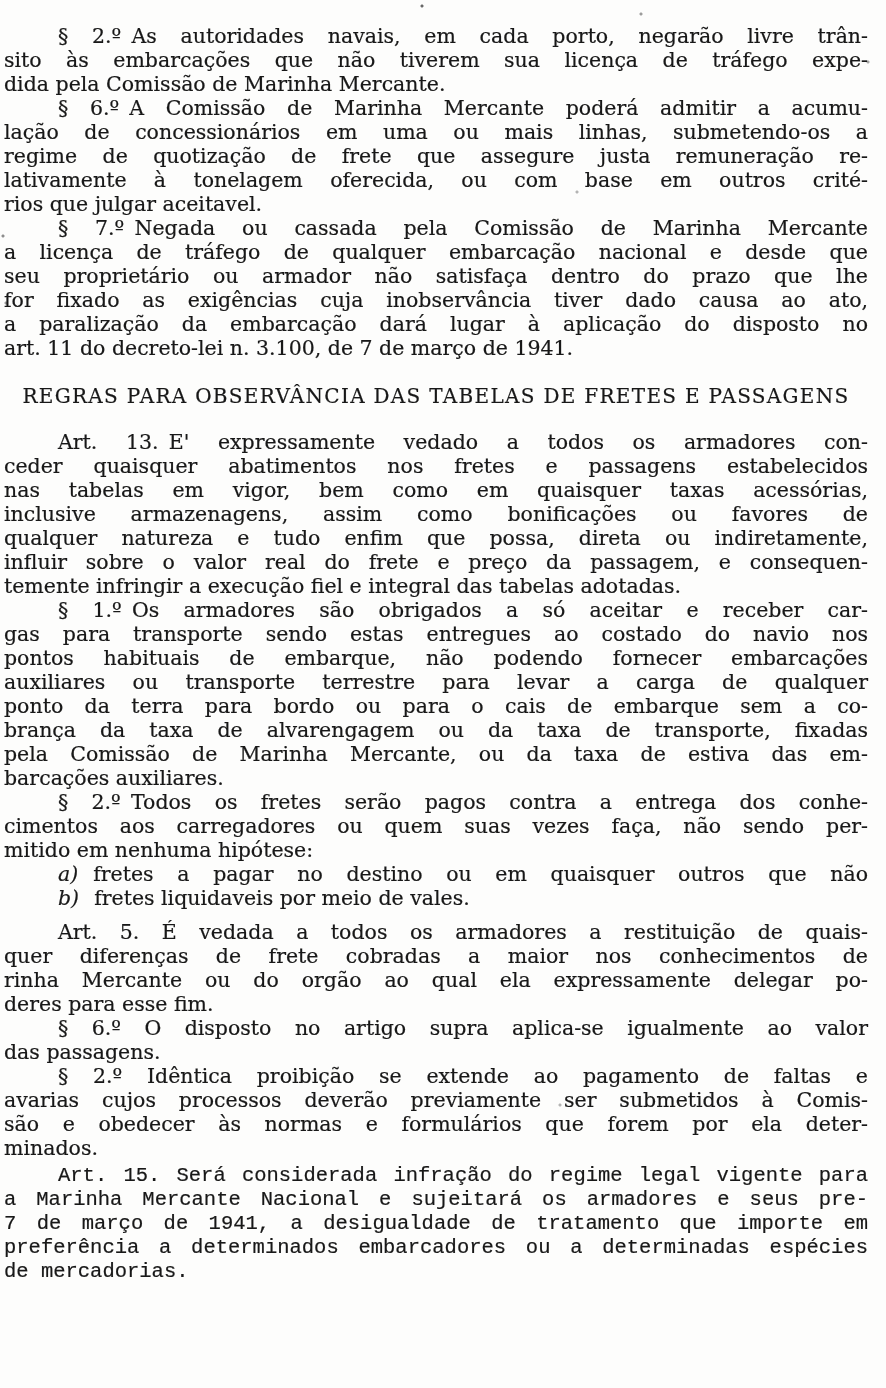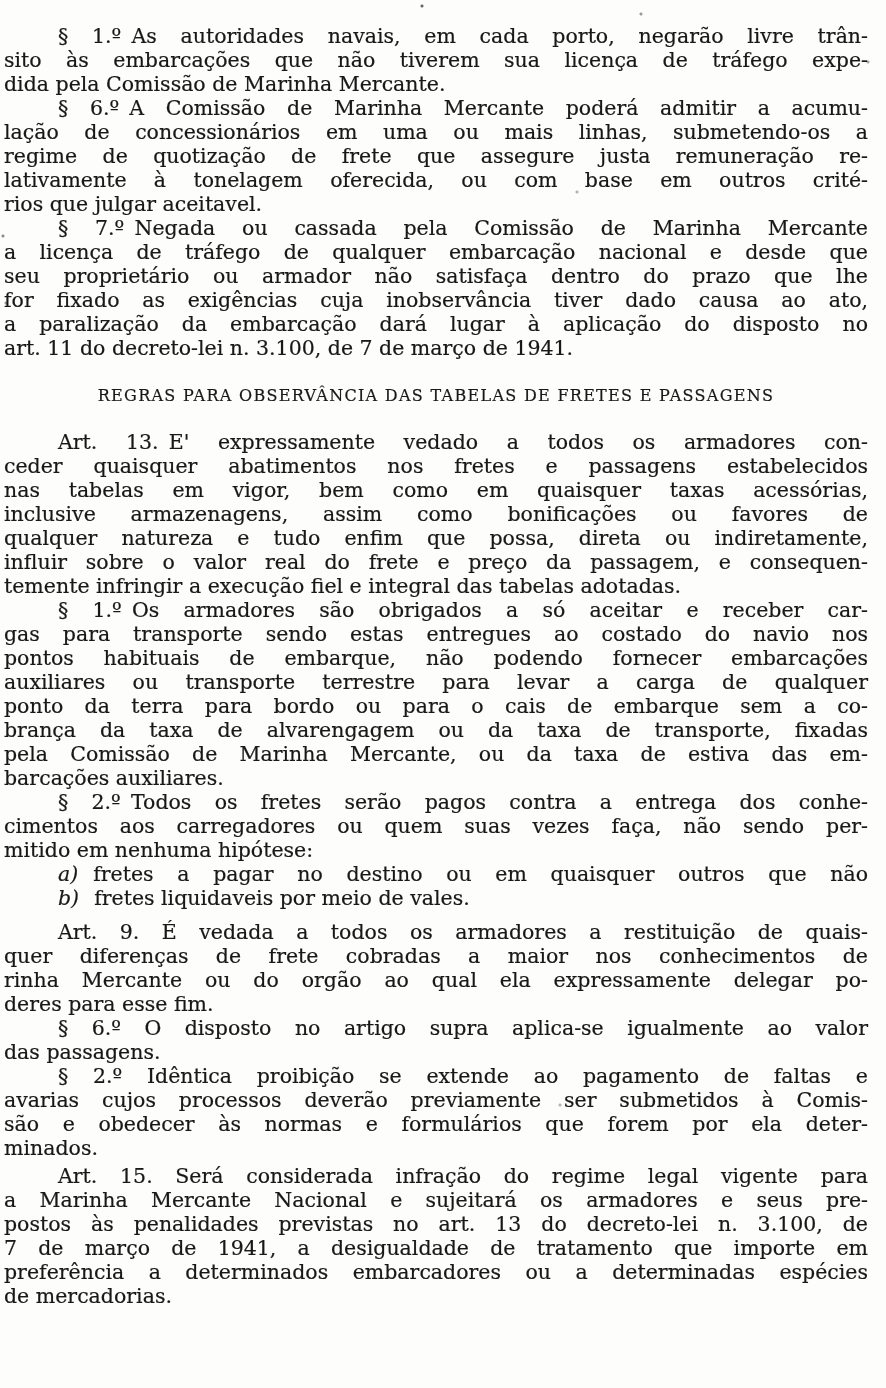--- a/index.html
+++ b/index.html
@@ -31,41 +31,41 @@
     -webkit-text-stroke: 0.2px;
   }
   .line {
     text-align: justify;
     text-align-last: justify;
   }
   .line.last { text-align-last: left; }
   .line.first { text-indent: 54px; }
   .paragraph { margin: 0; }
   .paragraph.spaced { margin-top: 10px; }
-  .paragraph.spaced-small { margin-top: 4px; }
+  .paragraph.spaced-small { margin-top: 4px; font-family: Liberation Mono, monospace; }
   .section-heading {
     text-align: center;
-    font-size: 16px;
+    font-size: 20px;
     line-height: 24px;
     letter-spacing: 1.3px;
     margin: 24px 0 22px 0;
     white-space: nowrap;
   }
   .marker {
     font-style: italic;
     padding-right: 15px;
   }
 </style>
 </head>
 <body>
 
 <div class="page">
   <div id="blocks-before">
       <div class="paragraph">
-        <div class="line first">§ 1.º As autoridades navais, em cada porto, negarão livre trân-</div>
+        <div class="line first">§ 2.º As autoridades navais, em cada porto, negarão livre trân-</div>
         <div class="line">sito às embarcações que não tiverem sua licença de tráfego expe-</div>
         <div class="line last">dida pela Comissão de Marinha Mercante.</div>
       </div>
       <div class="paragraph">
         <div class="line first">§ 6.º A Comissão de Marinha Mercante poderá admitir a acumu-</div>
         <div class="line">lação de concessionários em uma ou mais linhas, submetendo-os a</div>
         <div class="line">regime de quotização de frete que assegure justa remuneração re-</div>
         <div class="line">lativamente à tonelagem oferecida, ou com base em outros crité-</div>
         <div class="line last">rios que julgar aceitavel.</div>
       </div>
@@ -104,37 +104,36 @@
         <div class="line">cimentos aos carregadores ou quem suas vezes faça, não sendo per-</div>
         <div class="line last">mitido em nenhuma hipótese:</div>
       </div>
       <div class="paragraph">
         <div class="line first"><span class="marker">a)</span><span>fretes a pagar no destino ou em quaisquer outros que não</span></div>
       </div>
       <div class="paragraph">
         <div class="line first last"><span class="marker">b)</span><span>fretes liquidaveis por meio de vales.</span></div>
       </div>
       <div class="paragraph spaced">
-        <div class="line first">Art. 9. É vedada a todos os armadores a restituição de quais-</div>
+        <div class="line first">Art. 5. É vedada a todos os armadores a restituição de quais-</div>
         <div class="line">quer diferenças de frete cobradas a maior nos conhecimentos de</div>
         <div class="line">rinha Mercante ou do orgão ao qual ela expressamente delegar po-</div>
         <div class="line last">deres para esse fim.</div>
       </div>
       <div class="paragraph">
         <div class="line first">§ 6.º O disposto no artigo supra aplica-se igualmente ao valor</div>
         <div class="line last">das passagens.</div>
       </div>
       <div class="paragraph">
         <div class="line first">§ 2.º Idêntica proibição se extende ao pagamento de faltas e</div>
         <div class="line">avarias cujos processos deverão previamente ser submetidos à Comis-</div>
         <div class="line">são e obedecer às normas e formulários que forem por ela deter-</div>
         <div class="line last">minados.</div>
       </div>
       <div class="paragraph spaced-small">
         <div class="line first">Art. 15. Será considerada infração do regime legal vigente para</div>
         <div class="line">a Marinha Mercante Nacional e sujeitará os armadores e seus pre-</div>
-        <div class="line">postos às penalidades previstas no art. 13 do decreto-lei n. 3.100, de</div>
         <div class="line">7 de março de 1941, a desigualdade de tratamento que importe em</div>
         <div class="line">preferência a determinados embarcadores ou a determinadas espécies</div>
         <div class="line last">de mercadorias.</div>
       </div>
     </div>
 </div>
 
 </body></html>

